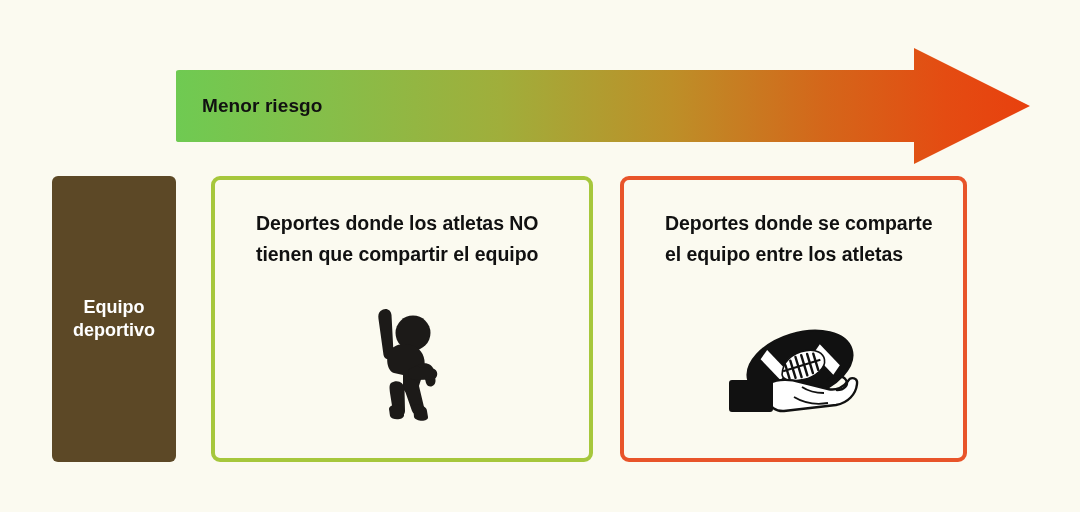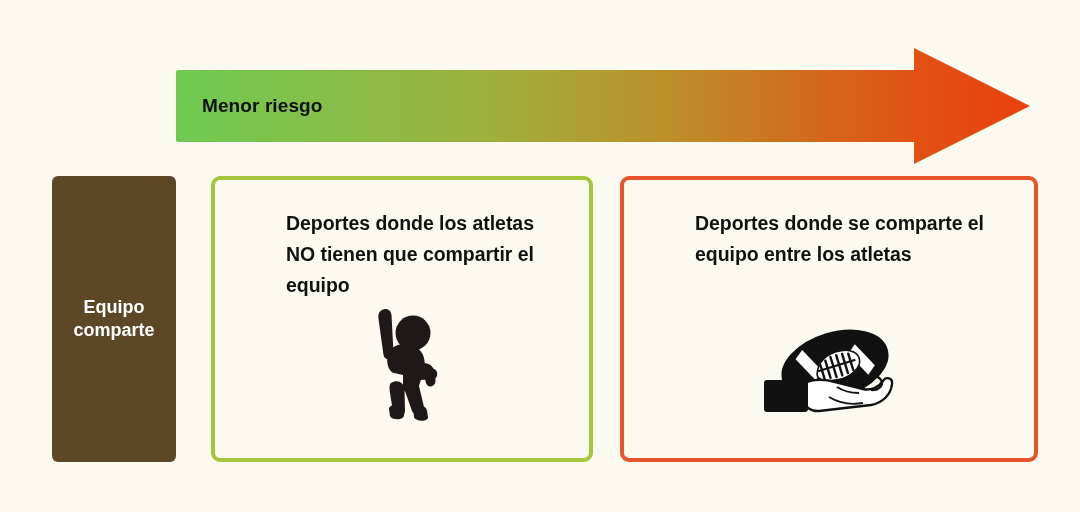--- a/index.html
+++ b/index.html
@@ -95,34 +95,33 @@
     border-radius: 9px;
     box-sizing: border-box;
   }
   .card.low-risk {
     left: 211px;
     width: 382px;
     border: 4px solid #A6C73C;
   }
   .card.high-risk {
     left: 620px;
-    width: 418px;
+    width: 347px;
     border: 4px solid #E8542A;
   }
   .card-text {
     position: absolute;
     left: 41px;
     top: 28px;
     right: 22px;
     font-size: 19.5px;
     font-weight: bold;
     color: #111111;
     line-height: 1.58;
     letter-spacing: -0.05px;
-    margin-left: 30px;
   }
   .card-figure {
     position: absolute;
     left: 0;
     right: 0;
     display: flex;
     align-items: center;
     justify-content: center;
   }
   .card.low-risk .card-figure {
@@ -153,21 +152,21 @@
         </linearGradient>
       </defs>
       <path d="M 4 32 Q 4 30 7 30 L 742 30 L 742 8 L 858 66 L 742 124 L 742 102 L 7 102 Q 4 102 4 100 Z" fill="url(#riskGrad)"></path>
     </svg>
     <span class="arrow-label low">Menor riesgo</span>
   </div>
 
   <div class="panel-row">
 
     <div class="category-block">
-      <span class="category-label">Equipo comparte</span>
+      <span class="category-label">Equipo deportivo</span>
     </div>
 
     <div class="card low-risk">
       <div class="card-text">Deportes donde los atletas NO tienen que compartir el equipo</div>
       <div class="card-figure">
         <svg width="92" height="118" viewBox="0 0 92 118" xmlns="http://www.w3.org/2000/svg">
           <g fill="#1C1A18">
 
             <path d="M24.5 6 C29 2 35 4 35.5 10 L37.5 48 C38 55 29 57 27.5 50 L22.5 14 C22 10.5 22.5 7.5 24.5 6 Z"></path>
 

